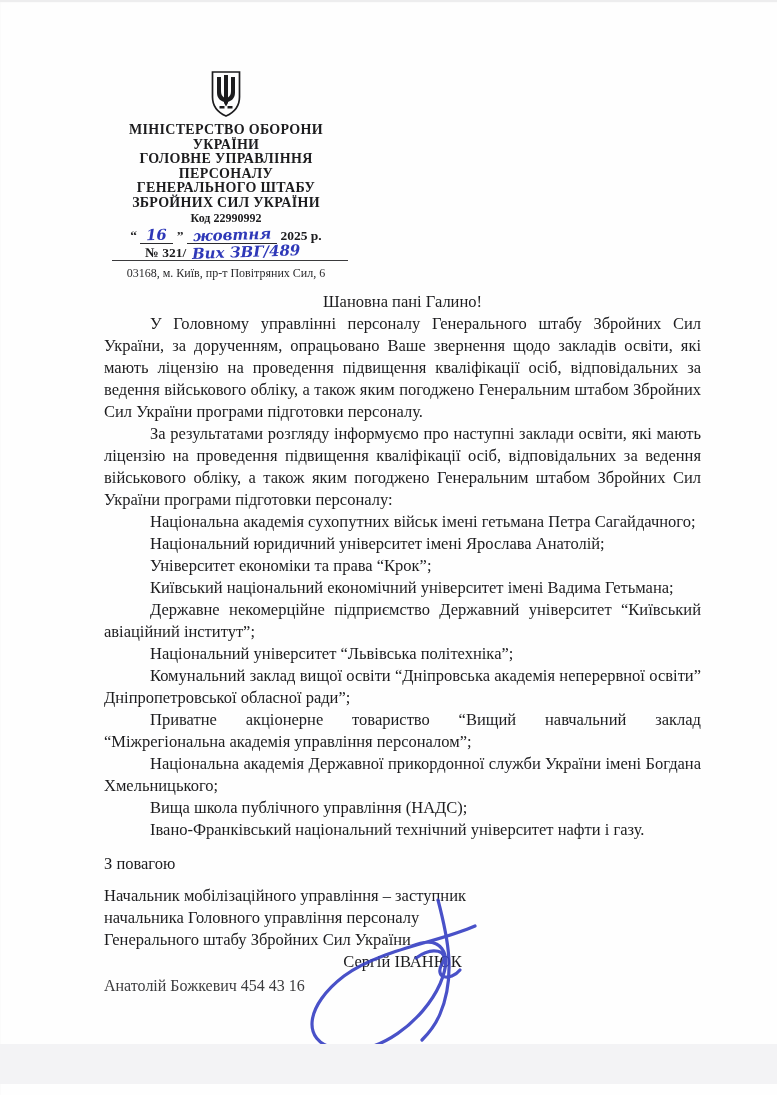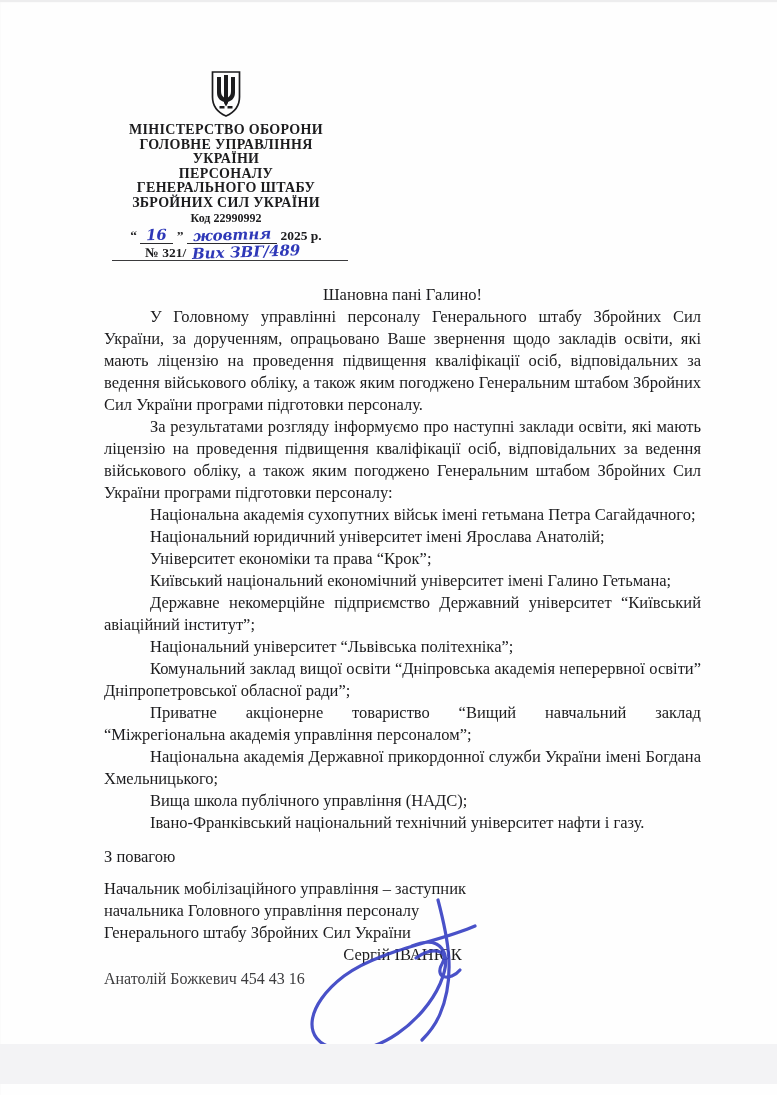--- a/index.html
+++ b/index.html
@@ -36,21 +36,21 @@
   .lh-divider{
     position:absolute; left:112px; top:260px; width:236px; height:1px;
     background:#3a3a3c;
   }
   .address{
     position:absolute; left:96px; top:266px; width:260px;
     font-size:12px; text-align:center; color:#2a2a2c; white-space:nowrap;
   }
   
   .letter-body{
-    position:absolute; left:104px; top:284px; width:597px;
+    position:absolute; left:104px; top:291px; width:597px;
     font-size:16.5px; line-height:22px;
   }
   .letter-body p{margin:0;}
   .greeting{text-align:center;}
   .para{text-align:justify; text-indent:46px;}
   .closing{margin-top:12px !important;}
   .signer{margin-top:10px;}
   .signer p{text-align:left;}
   .signer-name{text-align:center; margin-top:0 !important;font-family:Liberation Serif, serif;}
   .contact{font-size:16px; color:#3c3c3e; margin-top:2px !important;}
@@ -76,48 +76,49 @@
     <svg class="coa" width="34" height="48" viewBox="0 0 68 96" aria-hidden="true">
       <path d="M7 4 H61 V54 C61 74 50 85 34 92 C18 85 7 74 7 54 Z" fill="none" stroke="#1c1c1e" stroke-width="3.4"></path>
       <path fill="#1c1c1e" d="
         M30 10 h8 v56 l-4 7 l-4 -7 Z
         M16 14 h8 v28 c0 7 2 10 6 13 v9 c-9 -3 -14 -9 -14 -19 Z
         M44 14 h8 v31 c0 10 -5 16 -14 19 v-9 c4 -3 6 -6 6 -13 Z
         M21 72 h10 v5 h-10 Z
         M37 72 h10 v5 h-10 Z"></path>
     </svg>
     <div class="org-line">МІНІСТЕРСТВО ОБОРОНИ</div>
+    <div class="org-line">УКРАЇНИ</div>
     <div class="org-line">ГОЛОВНЕ УПРАВЛІННЯ</div>
-    <div class="org-line">УКРАЇНИ</div>
     <div class="org-line">ПЕРСОНАЛУ</div>
     <div class="org-line">ГЕНЕРАЛЬНОГО ШТАБУ</div>
     <div class="org-line">ЗБРОЙНИХ СИЛ УКРАЇНИ</div>
     <div class="kod">Код 22990992</div>
     <div class="dateline">
       <span>“</span>
       <span class="underlined"><span class="hw">16</span></span>
       <span>”</span>
       <span class="underlined"><span class="hw">жовтня</span></span>
       <span>2025 р.</span>
     </div>
     <div class="numline">
       <span>№ 321/</span><span class="underlined"><span class="hw">Вих ЗВГ/489</span></span>
     </div>
   </div>
 
   <div class="lh-divider"></div>
+  <div class="address">03168, м. Київ, пр-т Повітряних Сил, 6</div>
 
   <div class="letter-body">
     <p class="greeting">Шановна пані Галино!</p>
     <p class="para">У Головному управлінні персоналу Генерального штабу Збройних Сил України, за дорученням, опрацьовано Ваше звернення щодо закладів освіти, які мають ліцензію на проведення підвищення кваліфікації осіб, відповідальних за ведення військового обліку, а також яким погоджено Генеральним штабом Збройних Сил України програми підготовки персоналу.</p>
     <p class="para">За результатами розгляду інформуємо про наступні заклади освіти, які мають ліцензію на проведення підвищення кваліфікації осіб, відповідальних за ведення військового обліку, а також яким погоджено Генеральним штабом Збройних Сил України програми підготовки персоналу:</p>
     <p class="para">Національна академія сухопутних військ імені гетьмана Петра Сагайдачного;</p>
     <p class="para">Національний юридичний університет імені Ярослава Анатолій;</p>
     <p class="para">Університет економіки та права “Крок”;</p>
-    <p class="para">Київський національний економічний університет імені Галино Гетьмана;</p>
+    <p class="para">Київський національний економічний університет імені Вадима Гетьмана;</p>
     <p class="para">Державне некомерційне підприємство Державний університет “Київський авіаційний інститут”;</p>
     <p class="para">Національний університет “Львівська політехніка”;</p>
     <p class="para">Комунальний заклад вищої освіти “Дніпровська академія неперервної освіти” Дніпропетровської обласної ради”;</p>
     <p class="para">Приватне акціонерне товариство “Вищий навчальний заклад “Міжрегіональна академія управління персоналом”;</p>
     <p class="para">Національна академія Державної прикордонної служби України імені Богдана Хмельницького;</p>
     <p class="para">Вища школа публічного управління (НАДС);</p>
     <p class="para">Івано-Франківський національний технічний університет нафти і газу.</p>
     <p class="closing">З повагою</p>
     <div class="signer">
       <p>Начальник мобілізаційного управління – заступник</p>

